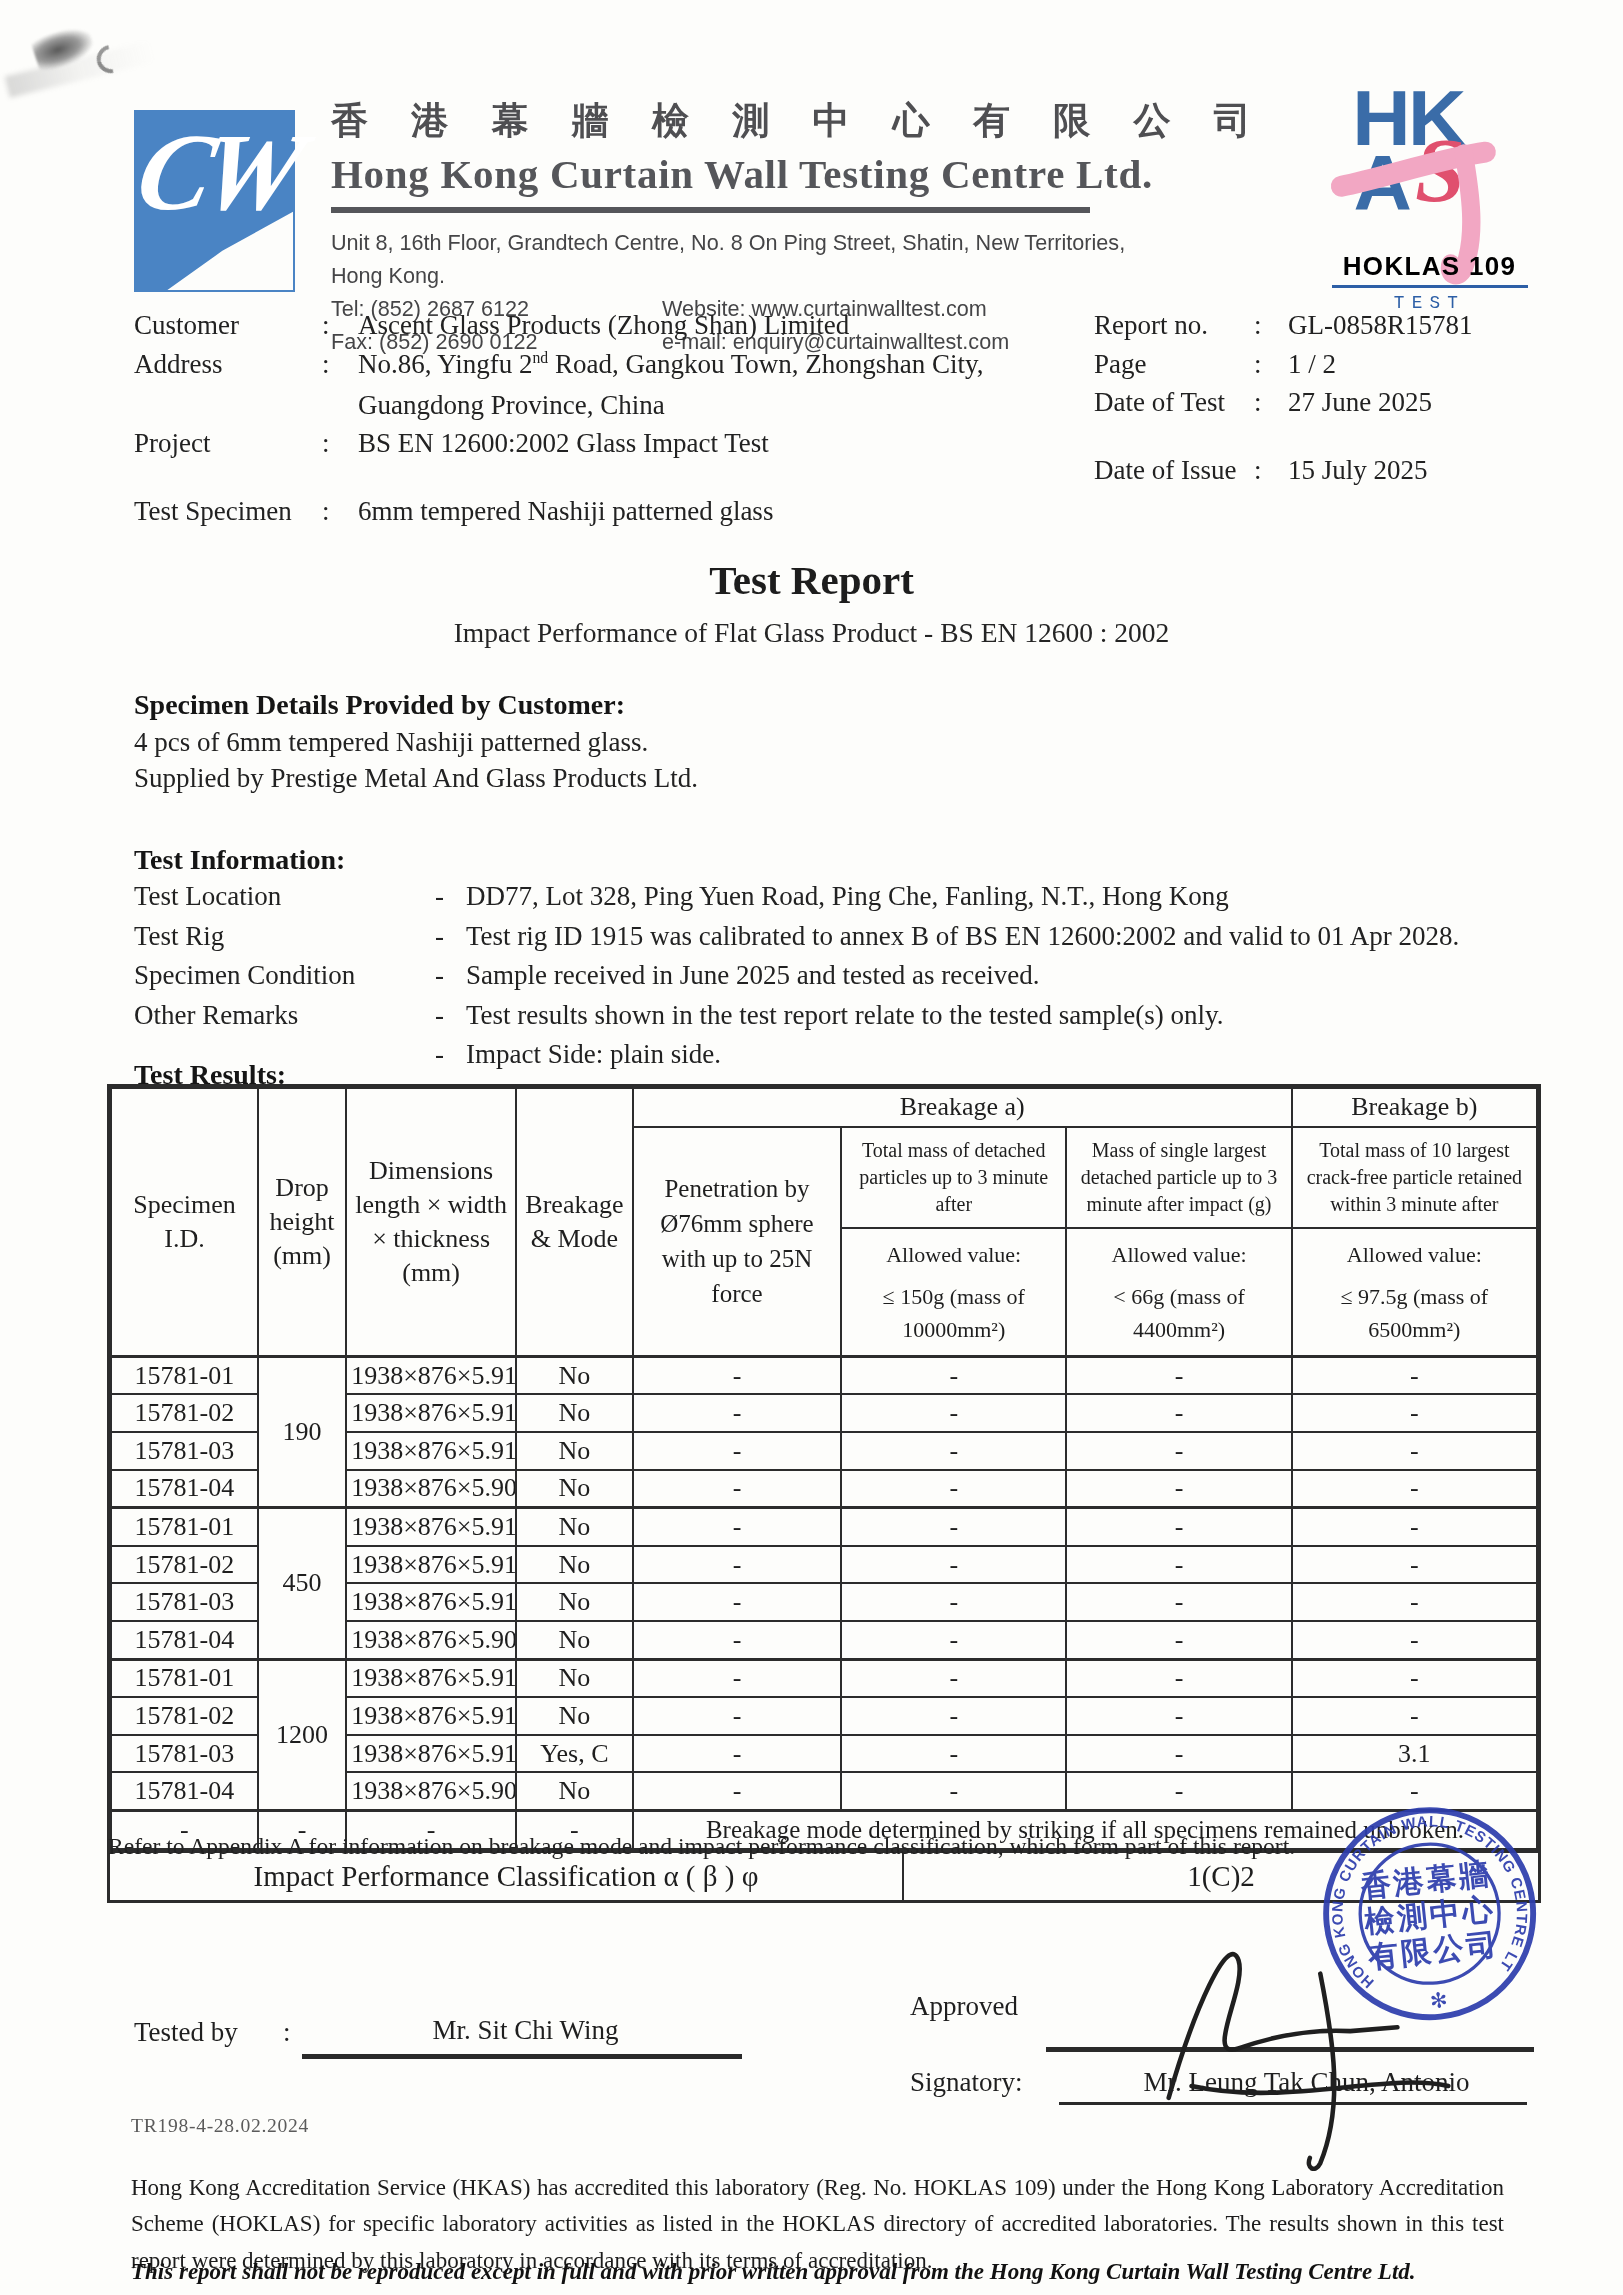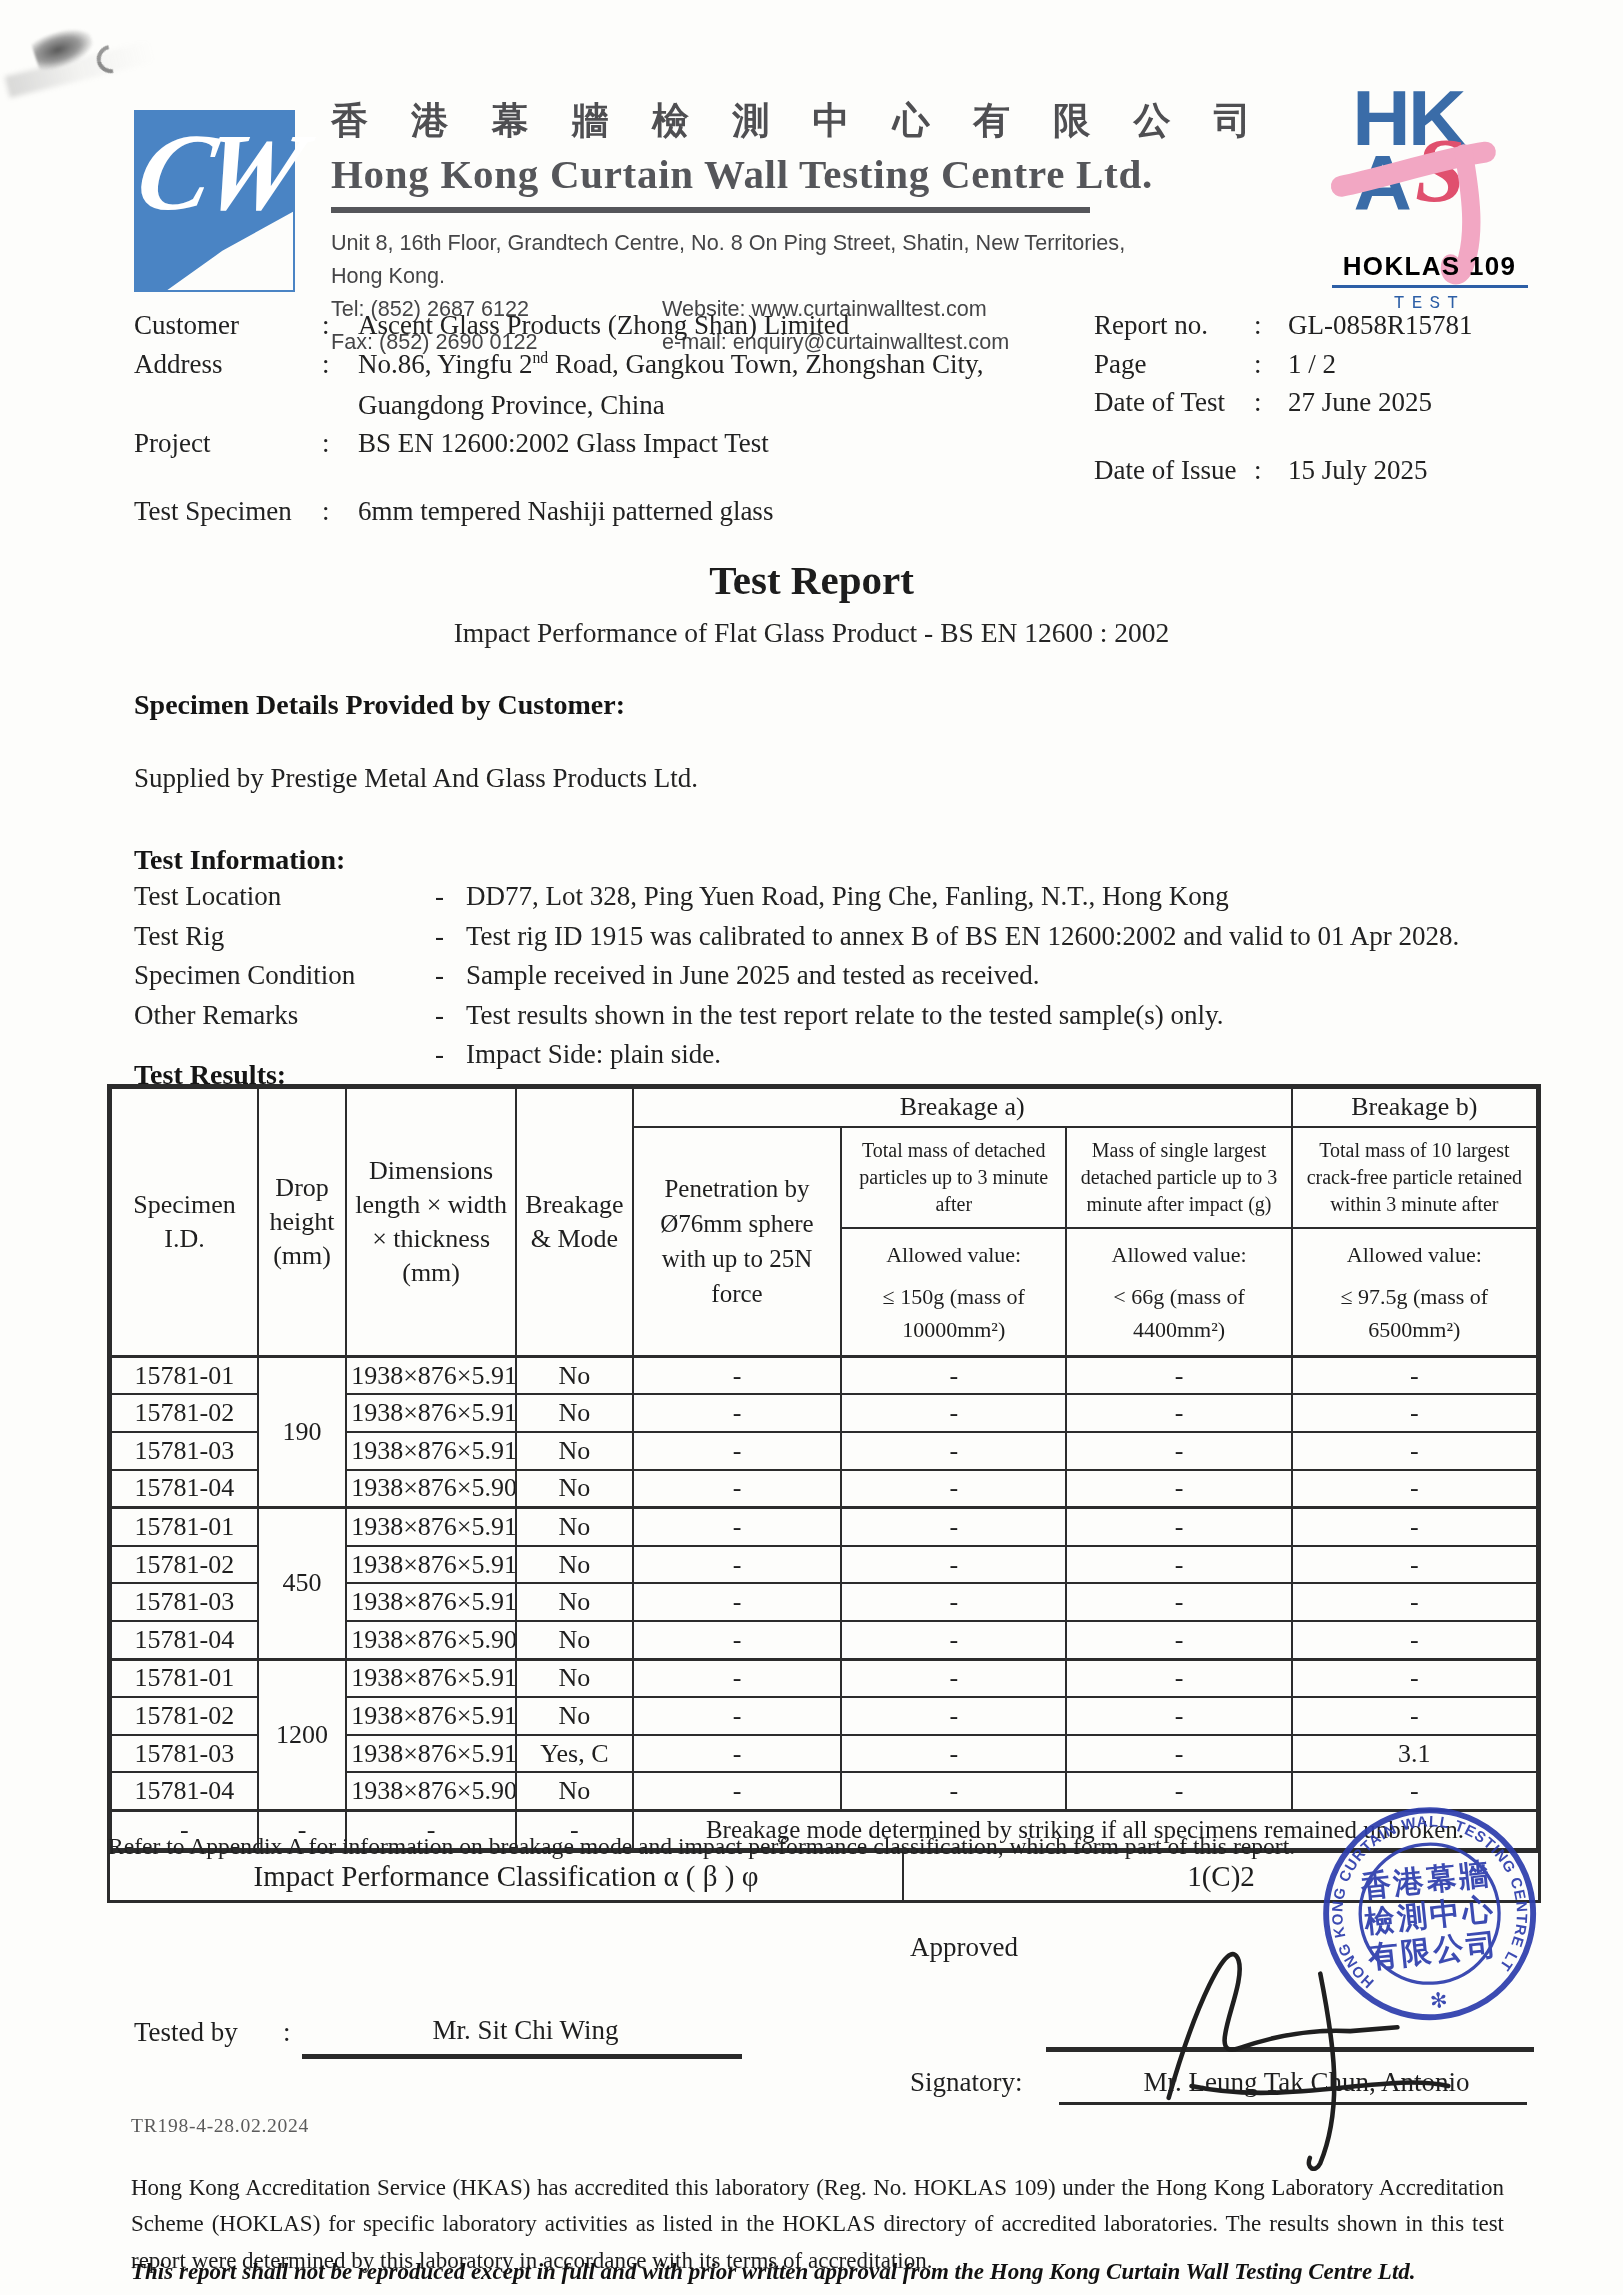--- a/index.html
+++ b/index.html
@@ -180,20 +180,21 @@
       <span class="lbl">Date of Issue</span>
       <span class="col">:</span>
       <span class="val">15 July 2025</span>
     </div>
   </div>
 
   <div class="title">Test Report</div>
   <div class="subtitle">Impact Performance of Flat Glass Product - BS EN 12600 : 2002</div>
 
   <div class="sec-h" style="top:689px;">Specimen Details Provided by Customer:</div>
+  <div class="sec-t" style="top:727px;">4 pcs of 6mm tempered Nashiji patterned glass.</div>
   <div class="sec-t" style="top:763px;">Supplied by Prestige Metal And Glass Products Ltd.</div>
 
   <div class="sec-h" style="top:844px;">Test Information:</div>
   <div class="ti-rows">
     <div class="ti-row">
       <span class="lbl">Test Location</span>
       <span class="dash">-</span>
       <span class="val">DD77, Lot 328, Ping Yuen Road, Ping Che, Fanling, N.T., Hong Kong</span>
     </div>
     <div class="ti-row">
@@ -380,21 +381,21 @@
     </div>
   </div>
 
   <div class="footnote">Refer to Appendix A for information on breakage mode and impact performance classification, which form part of this report.</div>
 
   <span class="abs sig-text" style="left:134px;top:2017px;">Tested by</span>
   <span class="abs sig-text" style="left:283px;top:2017px;">:</span>
   <span class="abs sig-text center" style="left:308px;top:2015px;width:435px;">Mr. Sit Chi Wing</span>
   <div class="line" style="left:302px;top:2054px;width:440px;height:4.6px;"></div>
 
-  <span class="abs sig-text" style="left:910px;top:1932px;">Approved</span>
+  <span class="abs sig-text" style="left:910px;top:1991px;">Approved</span>
   <div class="line" style="left:1046px;top:2047px;width:488px;height:4.6px;"></div>
   <span class="abs sig-text" style="left:910px;top:2067px;">Signatory:</span>
   <span class="abs sig-text center" style="left:1087px;top:2067px;width:439px;">Mr. Leung Tak Chun, Antonio</span>
   <div class="line" style="left:1059px;top:2102px;width:468px;height:3.3px;"></div>
 
   <svg class="handsig" viewBox="0 0 570 430">
     <g fill="none" stroke="#1f1f1f" stroke-width="7" stroke-linecap="round">
       <path d="M 120,318 C 158,185 212,62 227,108 C 240,150 172,262 228,242 C 268,228 330,212 398,216 L 470,210"></path>
       <path d="M 155,300 C 300,332 455,278 548,300"></path>
       <path d="M 352,128 C 372,230 388,330 352,418 C 344,434 330,426 336,410"></path>

